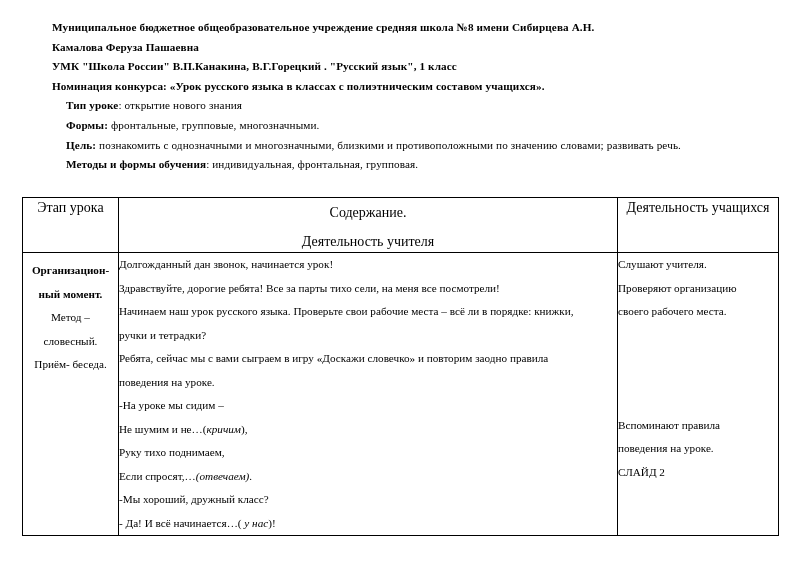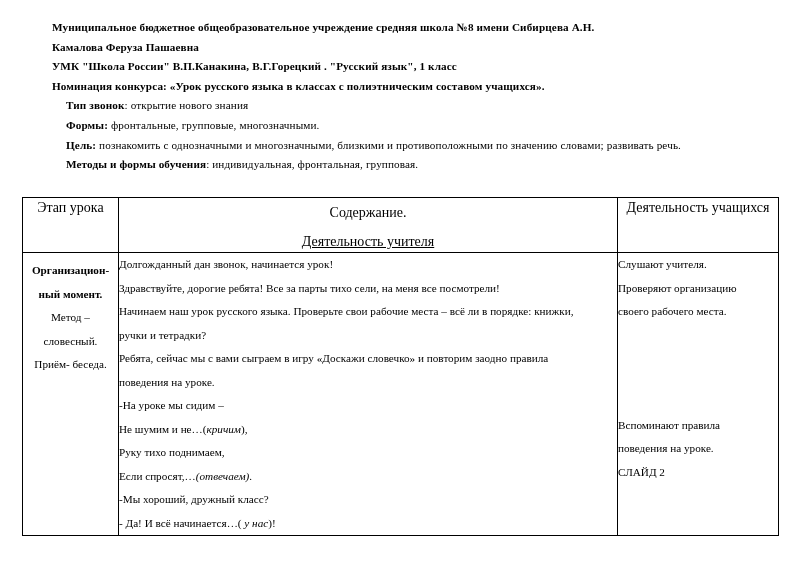--- a/index.html
+++ b/index.html
@@ -76,21 +76,20 @@
     padding: 5px 3px 6px 3px;
     height: 30px;
     box-sizing: border-box;
   }
   .th-cell.mid {
     padding-top: 5px;
   }
   .th-sub {
     display: block;
     margin-top: 9px;
-    text-decoration: underline;
   }
 
   
   .body-cell {
     font-size: 11.2px;
     line-height: 23.5px;
     padding: 6px 5px 8px 6px;
   }
   .body-cell.col1 {
     text-align: center;
@@ -128,21 +127,21 @@
     <div class="hline bold">Муниципальное бюджетное общеобразовательное учреждение средняя школа №8 имени Сибирцева А.Н.</div>
 
     <div class="hline bold">Камалова Феруза Пашаевна</div>
 
     <div class="hline bold">УМК "Школа России" В.П.Канакина, В.Г.Горецкий . "Русский язык", 1 класс</div>
 
     <div class="hline bold">Номинация конкурса: «Урок русского языка в классах с полиэтническим составом учащихся».</div>
 
 
     <div class="hline indent">
-      <span class="lbl">Тип звонок</span><span class="val">: открытие нового знания</span>
+      <span class="lbl">Тип уроке</span><span class="val">: открытие нового знания</span>
     </div>
 
     <div class="hline indent">
       <span class="lbl">Формы:</span>
       <span class="val">фронтальные, групповые, многозначными.</span>
     </div>
 
     <div class="hline indent">
       <span class="lbl">Цель:</span>
       <span class="val">познакомить с однозначными и многозначными, близкими и противоположными по значению словами; развивать речь.</span>

